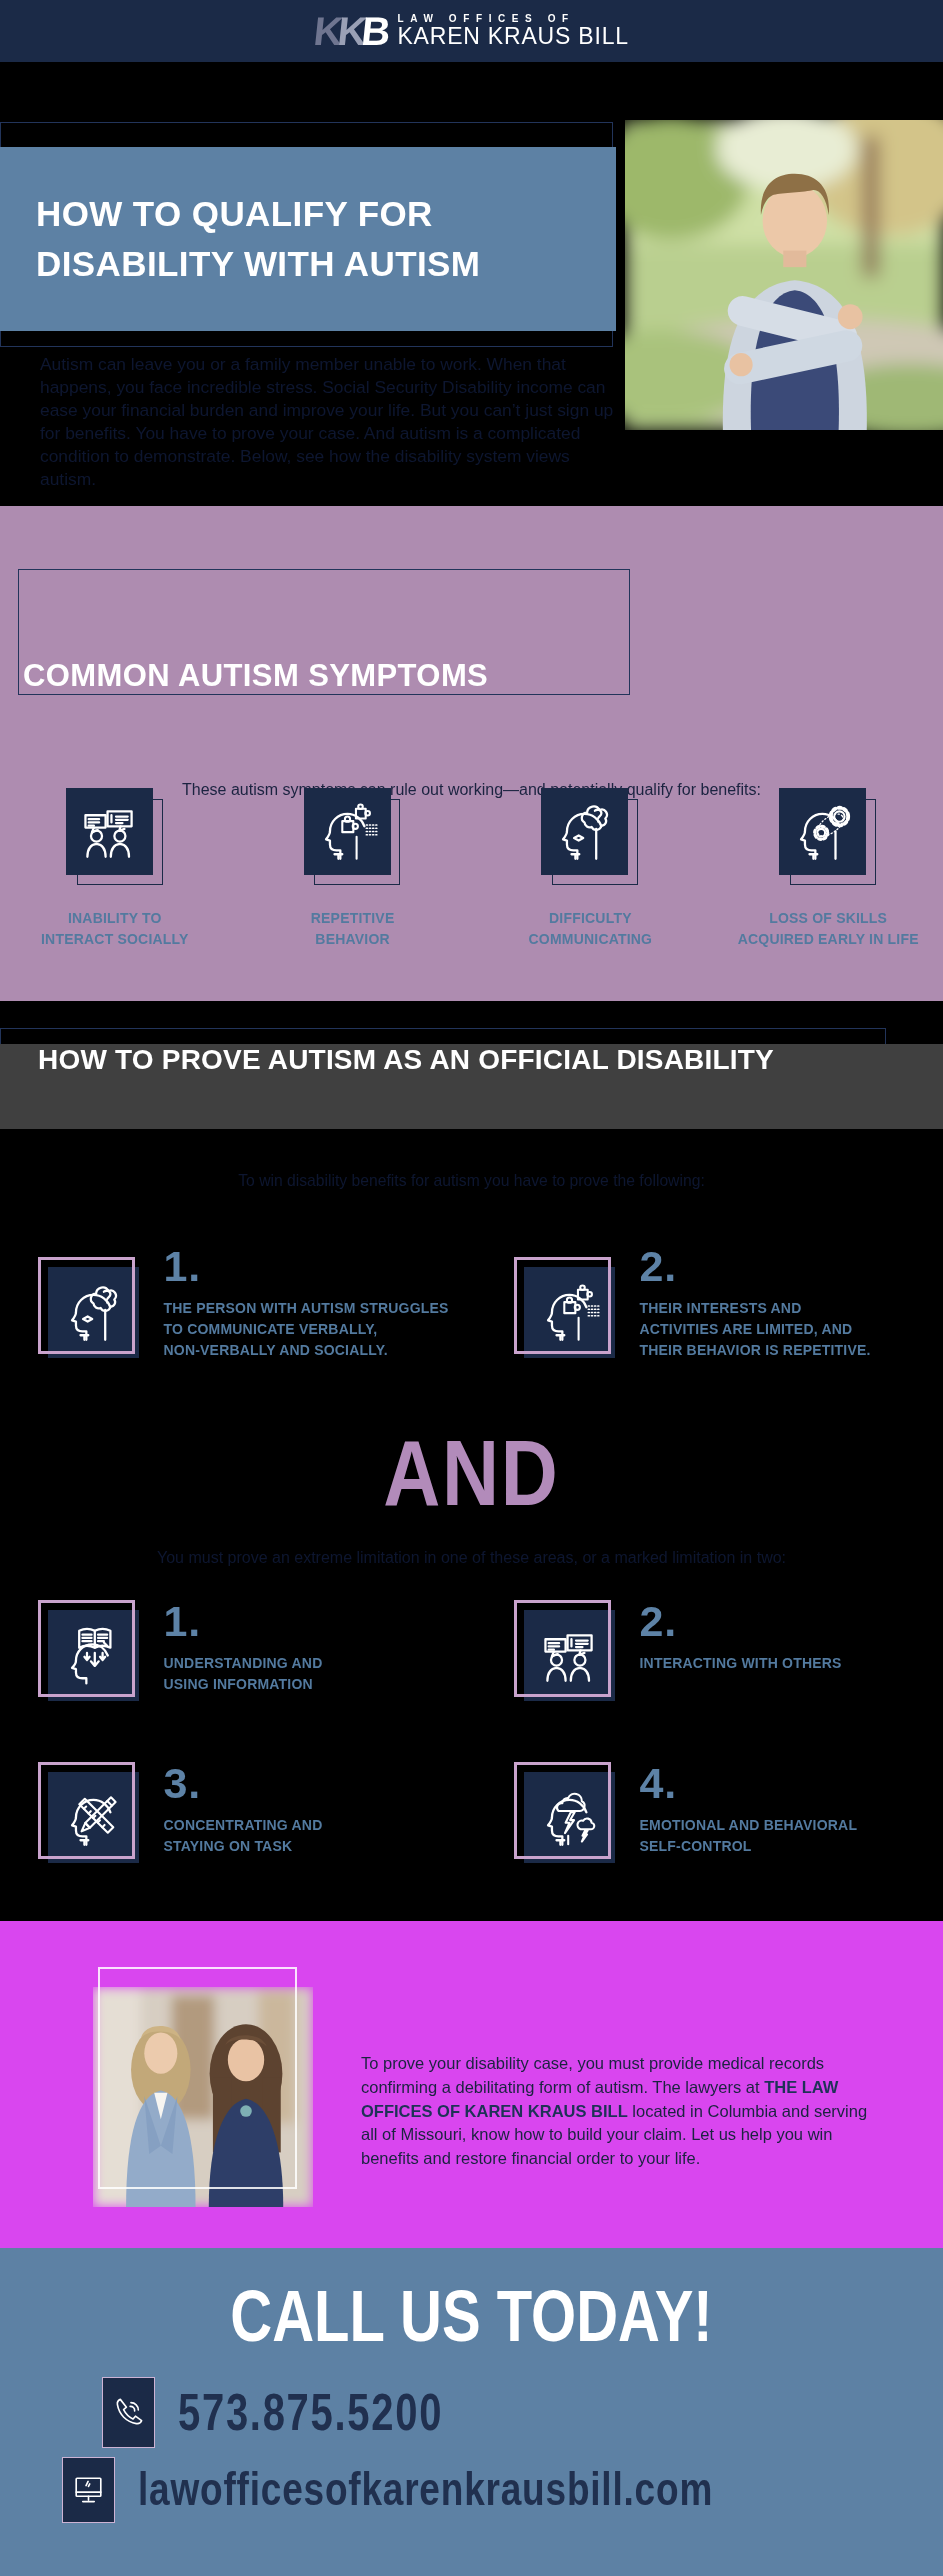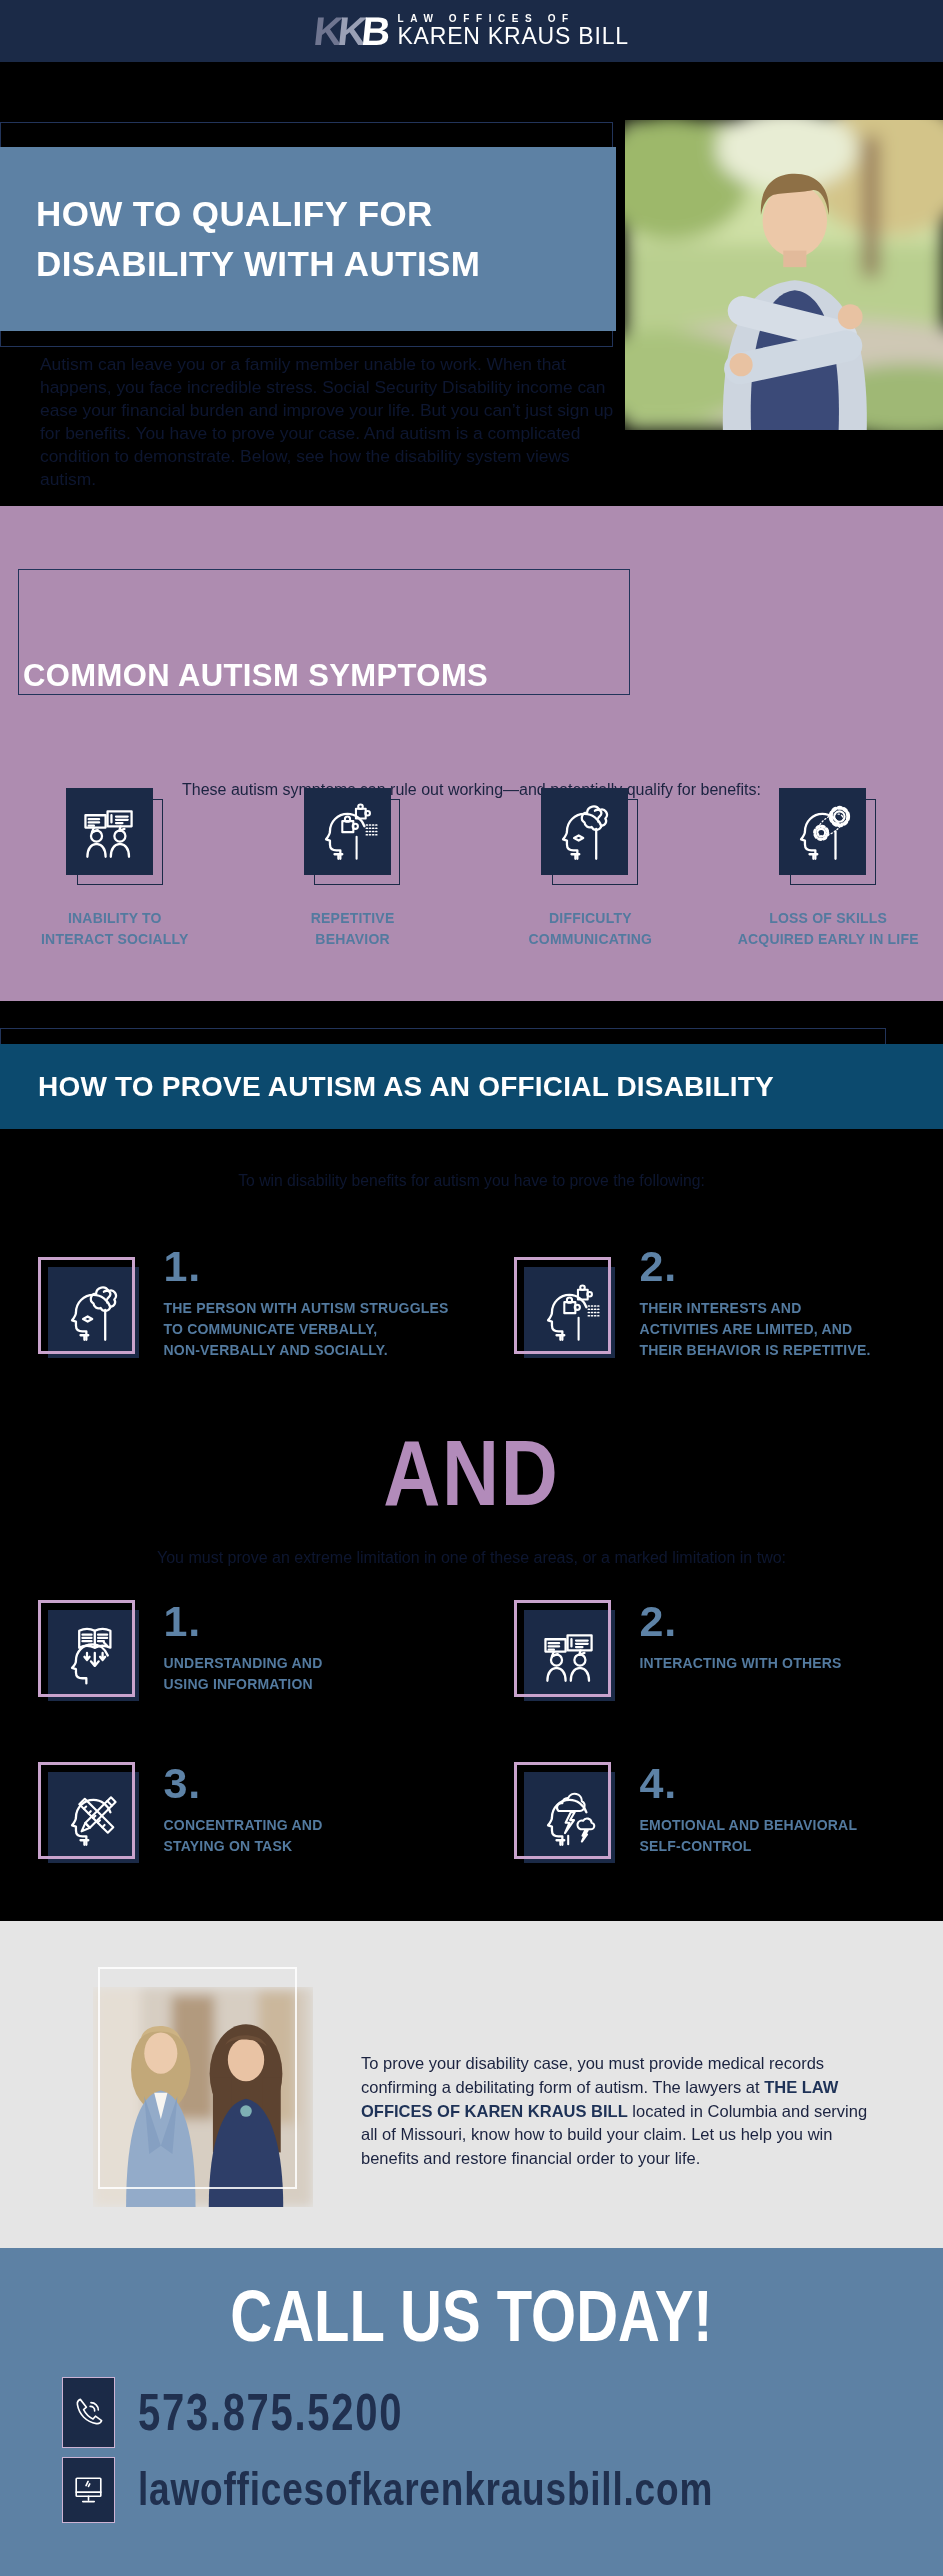--- a/index.html
+++ b/index.html
@@ -37,50 +37,50 @@
   .icon-sq{position:relative;width:98px;height:98px;margin-bottom:22.3px;}
   .icon-sq .outline{position:absolute;left:10.8px;top:10.8px;width:84px;height:84px;border:1.7px solid #1b2a47;}
   .icon-sq .fill{position:absolute;left:0;top:0;width:87px;height:87px;background:#1b2a47;display:flex;align-items:center;justify-content:center;}
   svg.glyph{width:65px;height:65px;display:block;}
   .sym-label{color:#537a9f;font-weight:800;font-size:14px;text-align:center;line-height:1.5;letter-spacing:0.2px;}
   .ln{display:block;}
 
   
   .s-prove{height:920px;background:#000;}
   .prove-border{position:absolute;left:0;top:27px;width:884px;height:86px;border:1.7px solid #22345a;}
-  .prove-banner{position:absolute;left:0;top:43px;width:943px;height:85px;background:#0c4a6e;display:flex;align-items:center;padding-left:38px;box-sizing:border-box;}
+  .prove-banner{position:absolute;left:0;top:43px;width:943px;height:85px;background:#404040;display:flex;padding-left:38px;box-sizing:border-box;}
   .prove-title{color:#fff;font-size:28px;font-weight:800;letter-spacing:0.2px;}
   .dark-center{position:absolute;width:100%;text-align:center;color:#0d1630;font-size:15.7px;}
   .prove-sub{top:171px;}
   .limit-sub{top:548px;font-size:16px;}
   .crit-row{position:absolute;top:244px;left:38px;display:grid;grid-template-columns:476px auto;}
   .areas{position:absolute;top:599px;left:38px;display:grid;grid-template-columns:476px auto;row-gap:53px;}
   .num-item{display:flex;}
   .item-icon{position:relative;width:109px;height:109px;flex-shrink:0;margin-right:16.5px;}
   .crit-row .item-icon{margin-top:11.6px;}
   .item-icon .fill{position:absolute;left:10px;top:10px;width:91px;height:91px;background:#1b2a47;display:flex;align-items:center;justify-content:center;}
   .item-icon .frame{position:absolute;left:0;top:0;width:91px;height:91px;border:3.3px solid #c9a3cd;}
   .item-num{font-size:43px;font-weight:800;color:#5d82a6;line-height:1;letter-spacing:0.8px;}
   .item-text{margin-top:10px;font-size:14px;font-weight:800;color:#537a9f;line-height:1.5;letter-spacing:0.2px;max-width:306px;}
   .and{position:absolute;top:418px;width:100%;text-align:center;}
   .and span{display:inline-block;font-size:79px;font-weight:800;color:#b28bba;letter-spacing:1.7px;transform:scaleY(1.18);transform-origin:top;}
 
   
-  .s-about{height:327px;background:#e5e5e5;}
+  .s-about{height:327px;background:#d946ef;}
   .lawyers-photo{position:absolute;left:93px;top:66px;width:220px;height:220px;}
   .photo-frame{position:absolute;left:98px;top:46px;width:195px;height:218px;border:2.5px solid rgba(255,255,255,0.85);}
   .about-text{position:absolute;left:361px;top:131px;width:513px;font-size:16.5px;color:#1b2340;line-height:1.44;}
   .about-text .firm{color:#1e3257;font-weight:800;}
 
   
   .s-cta{height:328px;background:#5d81a4;}
   .cta-title{padding-top:25px;text-align:center;}
   .cta-title span{display:inline-block;font-size:58px;font-weight:900;color:#fff;letter-spacing:0px;transform:scaleY(1.25);transform-origin:top;}
   .contact-row{position:absolute;left:62px;display:flex;align-items:center;gap:23px;cursor:pointer;}
-  .row-phone{top:129px;}
+  .row-phone{top:129px;margin-left:40px;}
   .row-web{top:209px;justify-content:space-between;}
   .contact-icon{width:53px;background:#1b2a47;border:1.7px solid #cdb3d4;display:flex;align-items:center;justify-content:center;box-sizing:border-box;}
   .row-phone .contact-icon{height:71px;}
   .row-web .contact-icon{height:66px;}
   .contact-icon svg{width:41px;height:41px;}
   .contact-text{color:#20304f;font-weight:800;}
   .phone-text span{display:inline-block;font-size:40px;letter-spacing:1.7px;transform:scaleY(1.3);transform-origin:center;}
   .web-text span{display:inline-block;font-size:37px;letter-spacing:0.8px;transform:scaleY(1.25);transform-origin:center;}
 </style>
 </head>

